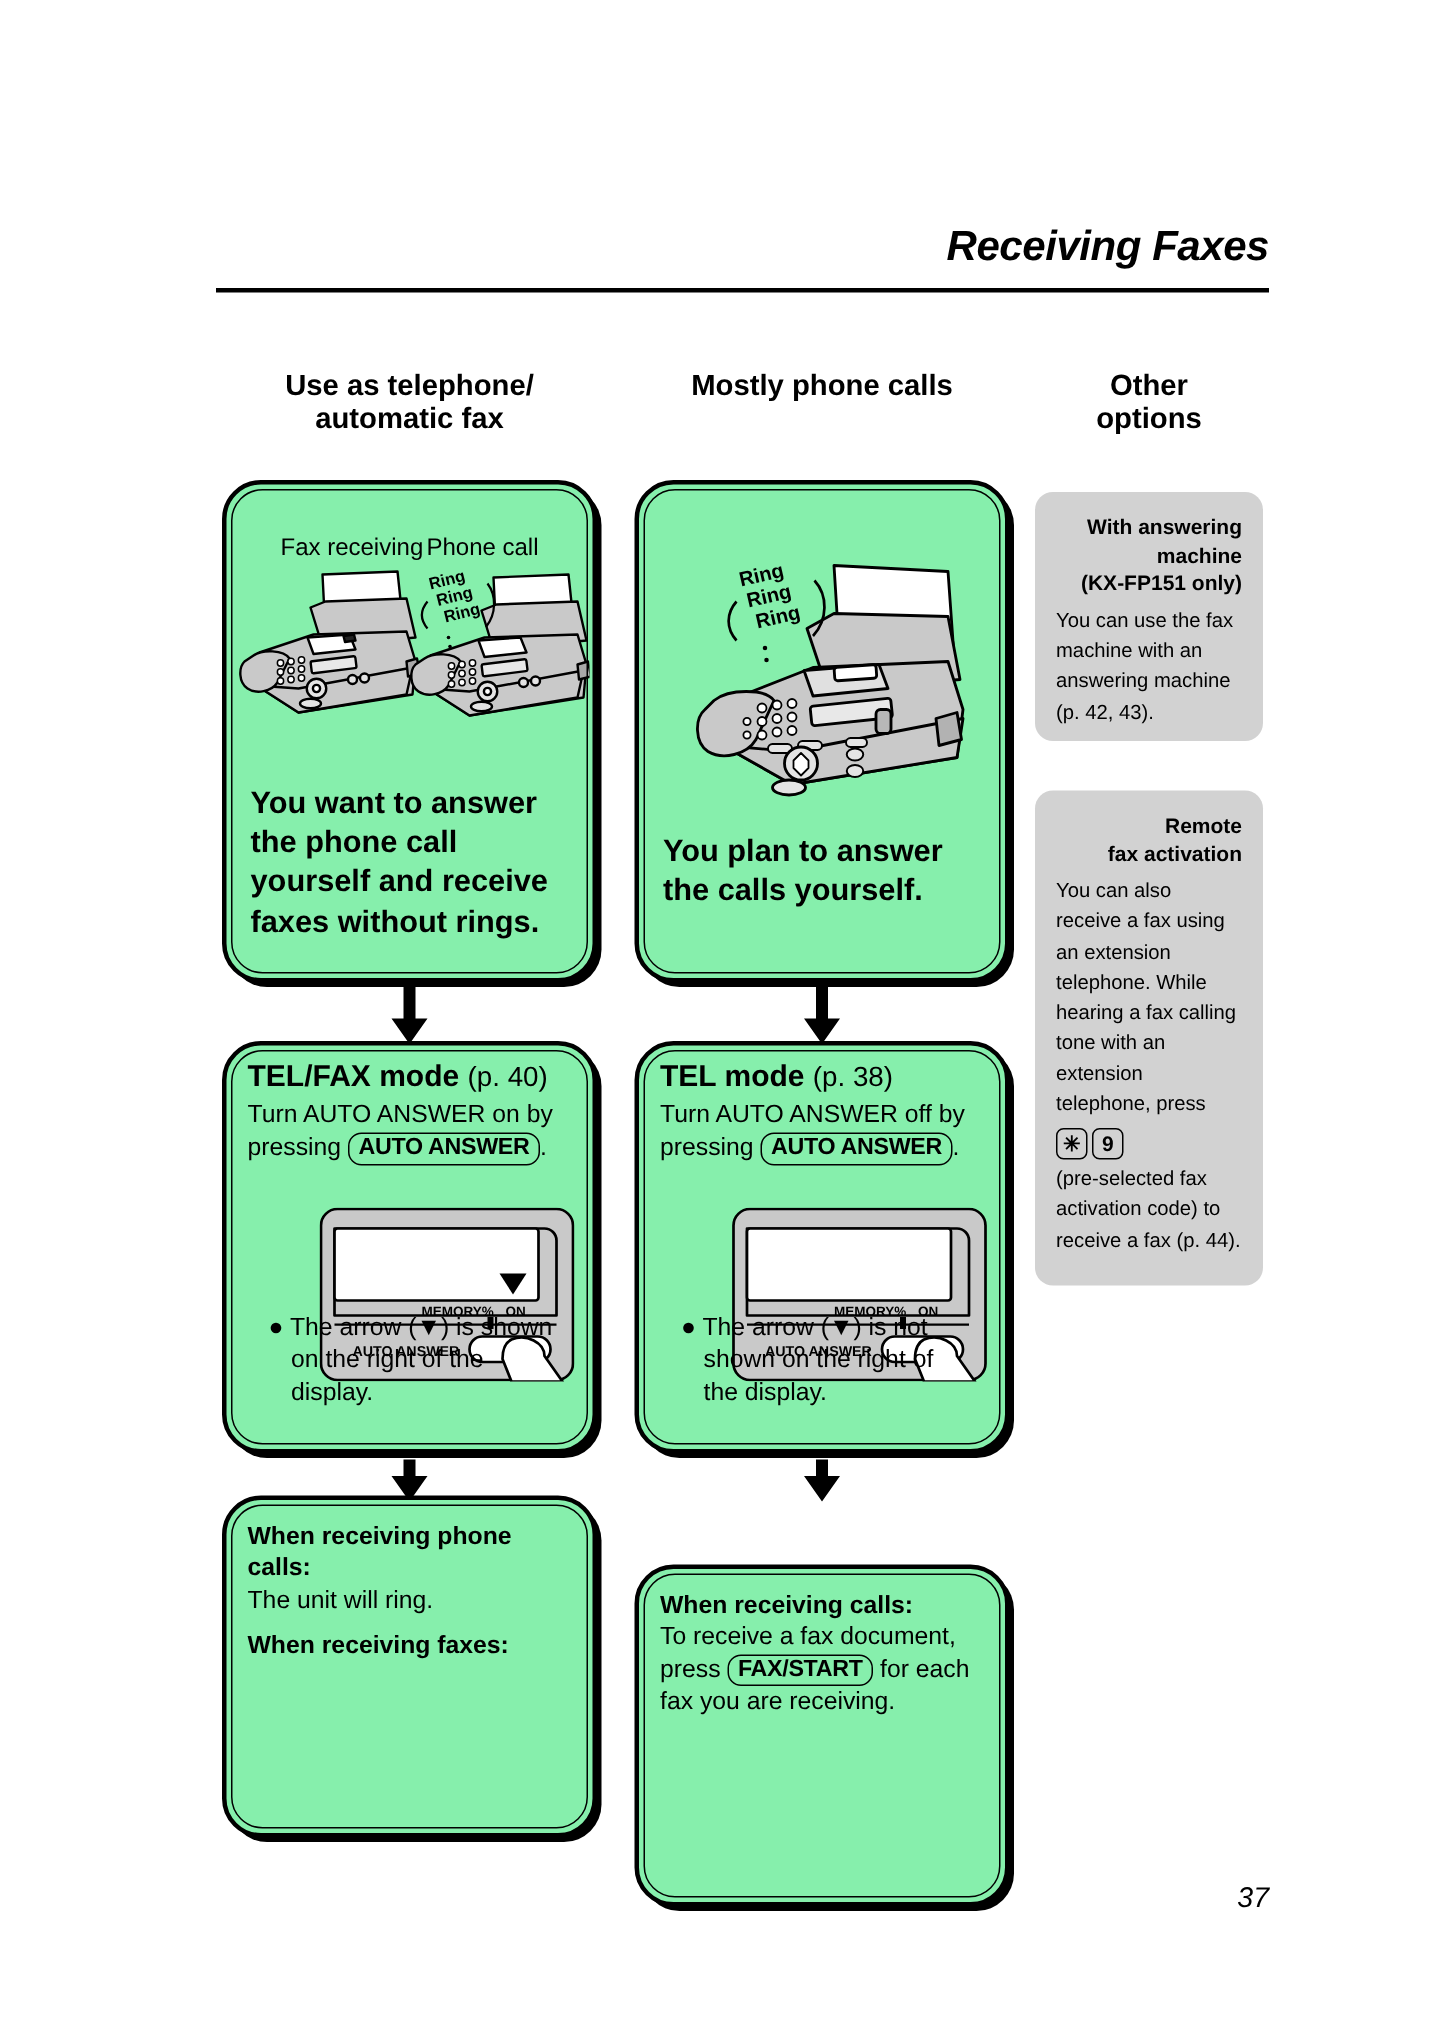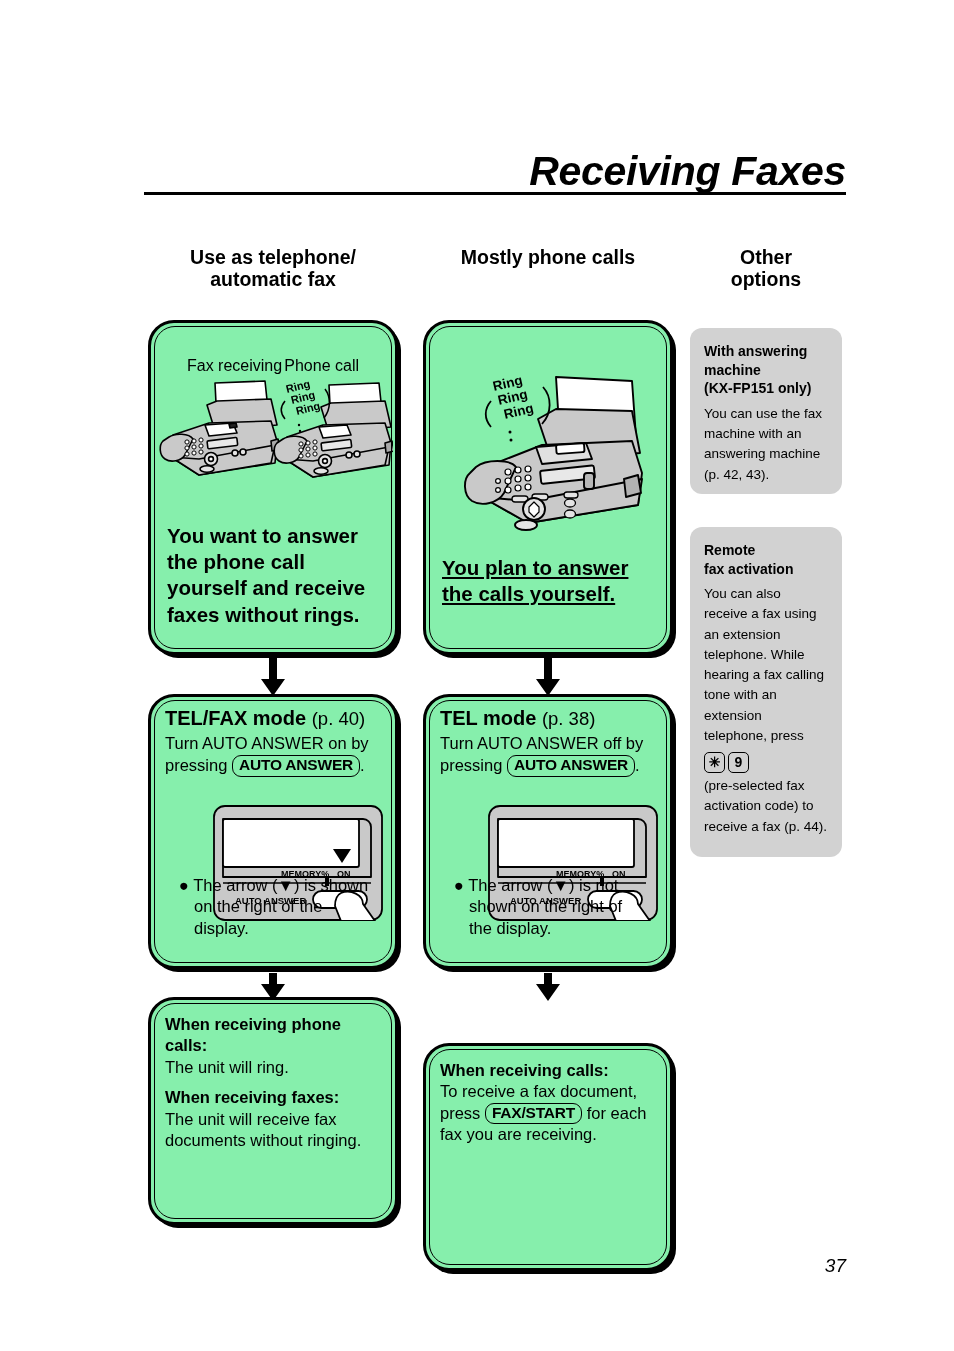--- a/index.html
+++ b/index.html
@@ -14,21 +14,21 @@
     font-family: "Liberation Sans", sans-serif;
     color: #000000;
     overflow: hidden;
   }
 
   
   .page-title {
     position: absolute;
     right: 108px;
     top: 148px;
-    font-size: 41px;
+    font-size: 28px;
     font-weight: bold;
     font-style: italic;
     letter-spacing: -0.3px;
     white-space: nowrap;
   }
   .title-rule {
     position: absolute;
     left: 144px;
     right: 108px;
     top: 192px;
@@ -84,21 +84,21 @@
     background: #d2d2d2;
     border-radius: 12px;
     box-sizing: border-box;
     padding: 14px 14px 14px 14px;
   }
   #grey-1 { left: 690px; top: 328px; width: 152px; height: 166px; }
   #grey-2 { left: 690px; top: 527px; width: 152px; height: 330px; }
   .grey-title {
     font-size: 14px;
     font-weight: bold;
-    text-align: left;
+    text-align: right;
     line-height: 1.33;
     margin-bottom: 6px;
   }
   .grey-body {
     font-size: 13.5px;
     line-height: 1.5;
   }
 
   
   .arrow {
@@ -386,21 +386,21 @@
         <text x="41" y="44" font-family="'Liberation Sans',sans-serif" font-size="13.5" font-weight="bold" transform="rotate(-13 41 44)" fill="#000">Ring</text>
         <path d="M27,26 C20,34 20,44 27,52" stroke="#000" stroke-width="1.8" fill="none"></path>
         <path d="M79,12 C88,22 88,38 78,49" stroke="#000" stroke-width="1.8" fill="none"></path>
         <g fill="#000">
             <circle cx="46" cy="57" r="1.5"></circle>
             <circle cx="47" cy="65" r="1.5"></circle>
           </g>
       </g>
     </svg>
 
-    <div class="bigstate" style="left:2px; right:16px; top:222px;text-decoration:underline;">You plan to answer the calls yourself.</div>
+    <div class="bigstate" style="left:2px; right:16px; top:222px;">You plan to answer the calls yourself.</div>
   </div>
 </div>
 
 <div class="greybox" id="grey-1">
   <div class="grey-title">
     <span>With answering</span><br>
     <span>machine</span><br>
     <span>(KX-FP151 only)</span>
   </div>
   <div class="grey-body">You can use the fax machine with an answering machine (p. 42, 43).</div>
@@ -502,21 +502,20 @@
     <div class="bullet-note">● The arrow (▼) is not shown on the right of the display.</div>
   </div>
 </div>
 
 <div class="flowbox" id="box-a3">
   <div class="inner" style="top:14px;">
     <div class="blk-head">When receiving phone calls:</div>
     <div class="blk-body">The unit will ring.</div>
     <div class="blk-gap"></div>
     <div class="blk-head">When receiving faxes:</div>
-    <div class="blk-body">The unit will receive fax documents without ringing.</div>
   </div>
 </div>
 
 <div class="flowbox" id="box-b3">
   <div class="inner" style="top:14px;">
     <div class="blk-head">When receiving calls:</div>
     <div class="blk-body">
       <span>To receive a fax document, press</span>
       <span class="keycap">FAX/START</span>
       <span>for each fax you are receiving.</span>

